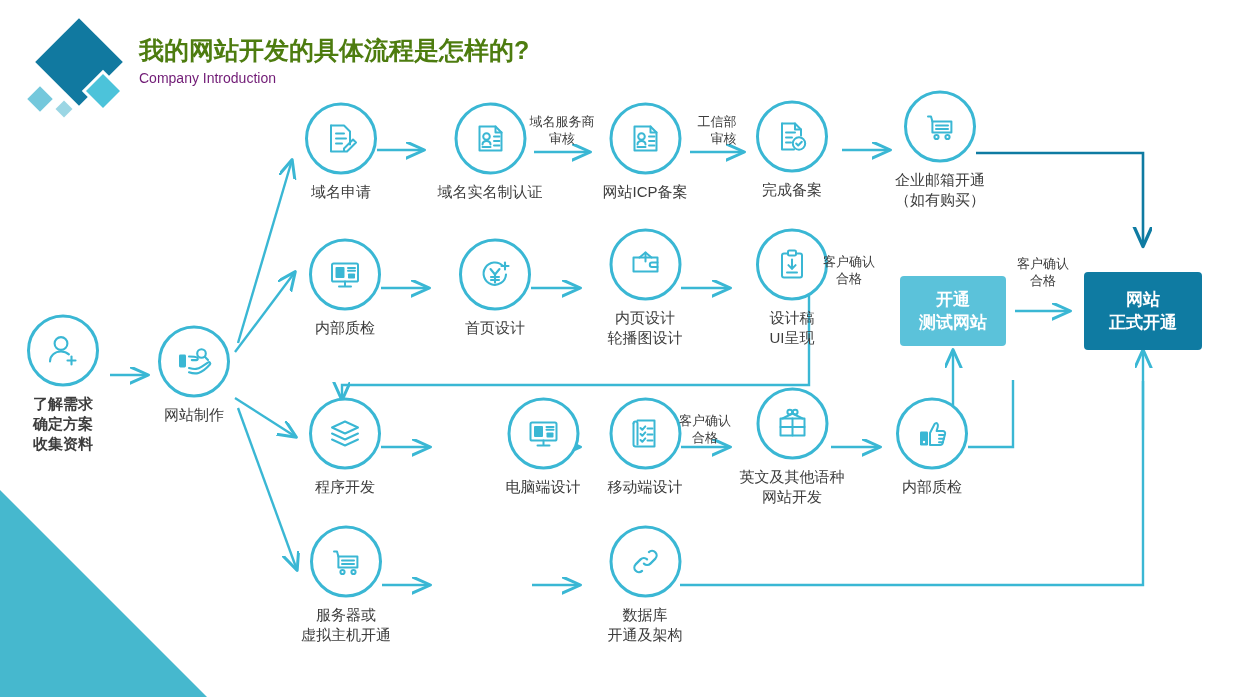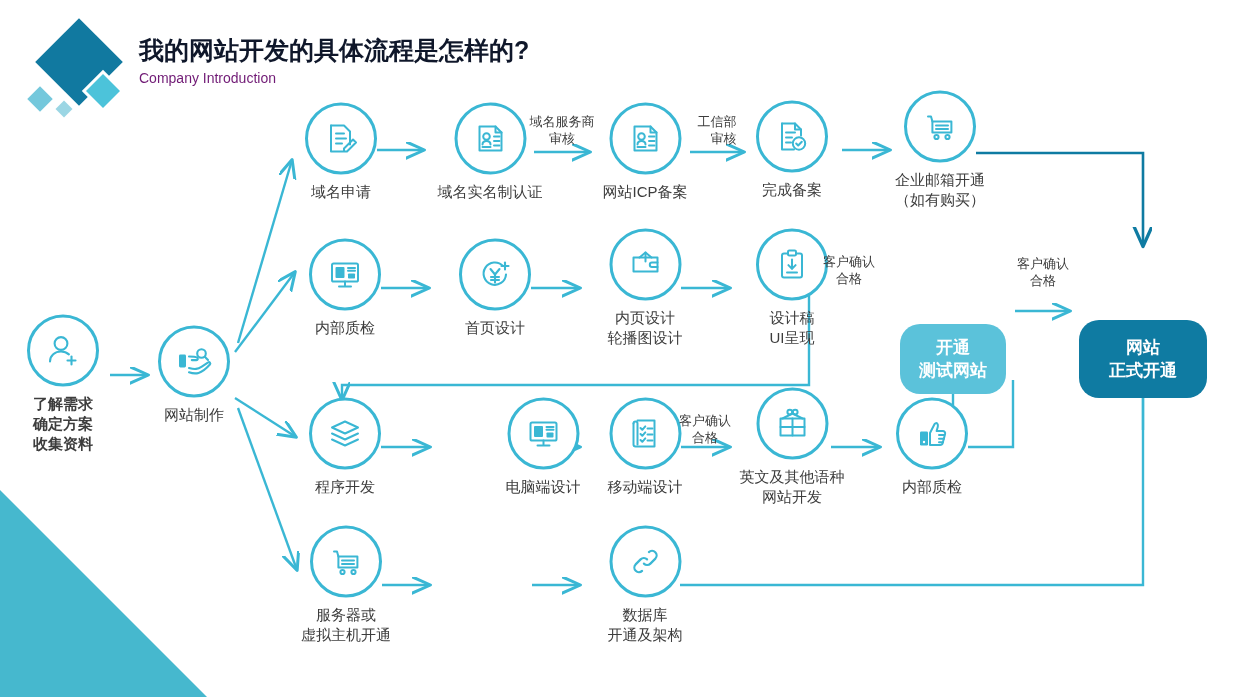--- a/index.html
+++ b/index.html
@@ -16,21 +16,21 @@
   .corner-triangle{
     position:absolute;left:0;bottom:0;width:0;height:0;
     border-left:207px solid #46b8ce;
     border-top:207px solid transparent;
   }
   .logo{position:absolute;left:10px;top:14px;width:135px;height:105px;}
 
   
   .header{position:absolute;left:139px;top:33px;}
   .header .title{
-    font-size:25px;font-weight:bold;color:#0f172a;
+    font-size:25px;font-weight:bold;color:#4d7c0f;
     letter-spacing:0px;line-height:34px;white-space:nowrap;
   }
   .header .subtitle{
     font-size:14px;color:#701a75;line-height:20px;margin-top:1px;
     font-family:"Liberation Sans","DejaVu Sans",sans-serif;
   }
 
   
   svg.links{position:absolute;left:0;top:0;width:1244px;height:697px;pointer-events:none;}
 
@@ -45,27 +45,27 @@
     margin:0 auto;
   }
   .circle svg{display:block;}
   .node .caption{
     margin-top:7px;text-align:center;
     font-size:15px;color:#3d3d3d;line-height:20px;white-space:nowrap;
   }
 
   .box{
     position:absolute;transform:translate(-50%,-50%);
-    border-radius:20px;
+    border-radius:4px;
     display:flex;align-items:center;justify-content:center;
     text-align:center;color:#ffffff;font-weight:bold;
-    font-size:17px;line-height:23px;margin-top:48px;
+    font-size:17px;line-height:23px;
   }
   .box.test{width:106px;height:70px;background:#5bc2da;}
-  .box.live{width:128px;height:78px;background:#0f7ba2;}
+  .box.live{width:118px;height:78px;background:#0f7ba2;}
 
   
   .elabel{
     position:absolute;transform:translate(-50%,-50%);
     text-align:center;font-size:13px;color:#3d3d3d;line-height:17px;
     white-space:nowrap;
   }
 </style>
 </head>
 <body>

